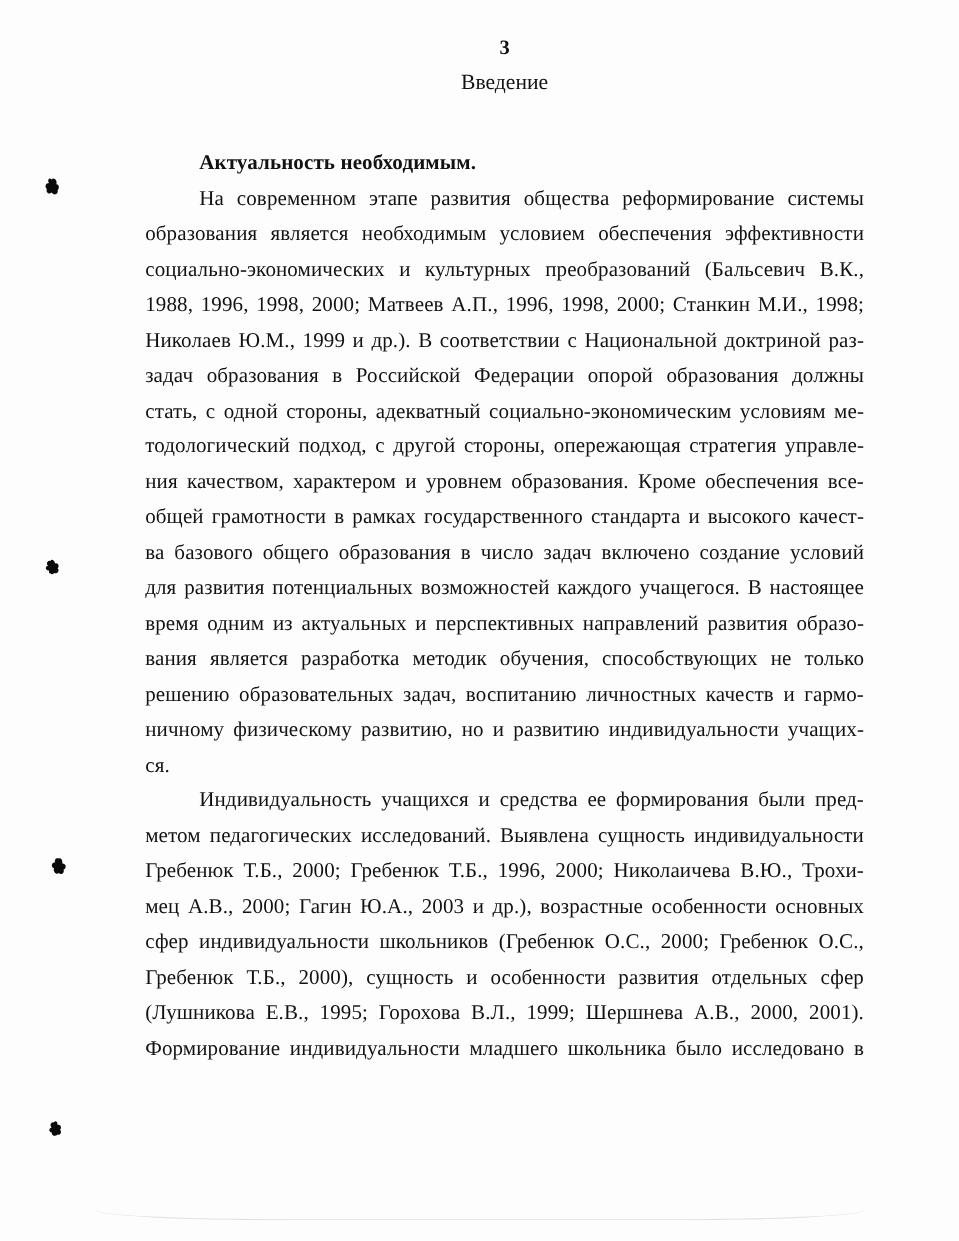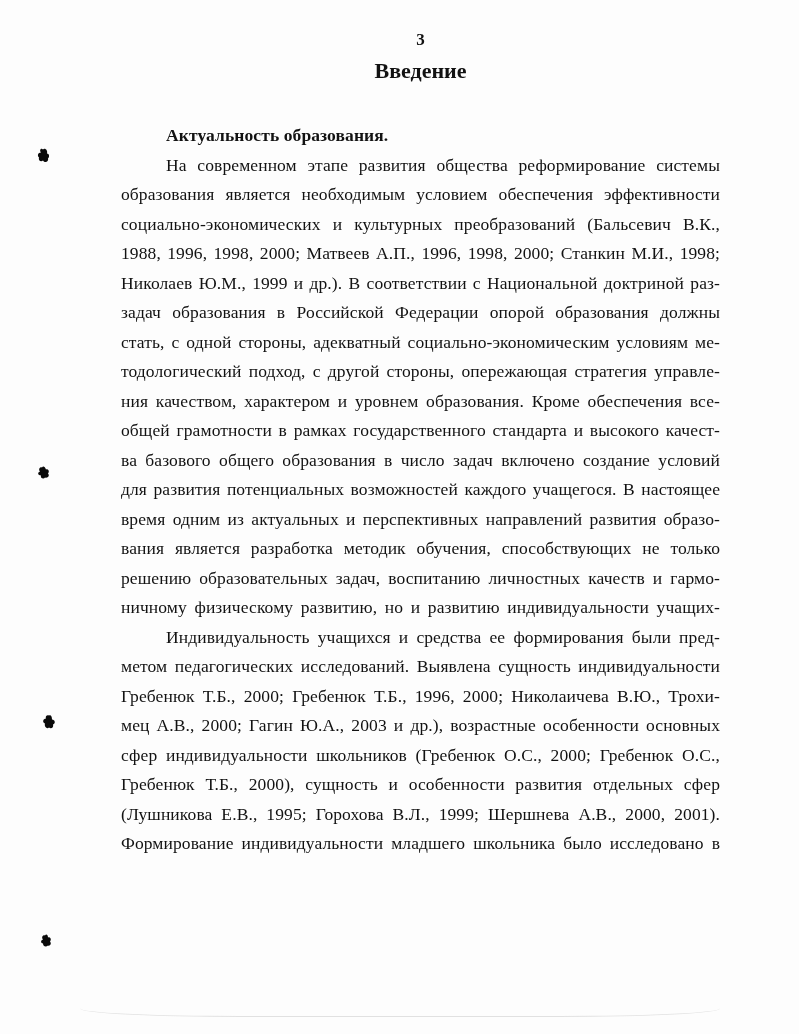--- a/index.html
+++ b/index.html
@@ -24,22 +24,21 @@
     text-align: center;
     font-size: 17px;
     font-weight: bold;
   }
   .page-title {
     position: absolute;
     top: 58px;
     left: 121px;
     width: 599px;
     text-align: center;
-    font-size: 22px;
-    font-weight: bold;
+    font-size: 18px;
   }
   .body-text {
     position: absolute;
     top: 121px;
     left: 121px;
     width: 599px;
   }
   .line {
     font-size: 17.5px;
     line-height: 29.5px;
@@ -73,37 +72,38 @@
 </head>
 <body>
 
 <div class="scan-page">
 
   <div class="page-number">3</div>
 
   <div class="page-title">Введение</div>
 
   <div class="body-text">
-      <div class="line bold indent left">Актуальность образования.</div>
+      <div class="line bold indent left">Актуальность необходимым.</div>
       <div class="line indent">На современном этапе развития общества реформирование системы</div>
       <div class="line">образования является необходимым условием обеспечения эффективности</div>
       <div class="line">социально-экономических и культурных преобразований (Бальсевич В.К.,</div>
       <div class="line">1988, 1996, 1998, 2000; Матвеев А.П., 1996, 1998, 2000; Станкин М.И., 1998;</div>
       <div class="line">Николаев Ю.М., 1999 и др.). В соответствии с Национальной доктриной раз-</div>
       <div class="line">задач образования в Российской Федерации опорой образования должны</div>
       <div class="line">стать, с одной стороны, адекватный социально-экономическим условиям ме-</div>
       <div class="line">тодологический подход, с другой стороны, опережающая стратегия управле-</div>
       <div class="line">ния качеством, характером и уровнем образования. Кроме обеспечения все-</div>
       <div class="line">общей грамотности в рамках государственного стандарта и высокого качест-</div>
       <div class="line">ва базового общего образования в число задач включено создание условий</div>
       <div class="line">для развития потенциальных возможностей каждого учащегося. В настоящее</div>
       <div class="line">время одним из актуальных и перспективных направлений развития образо-</div>
       <div class="line">вания является разработка методик обучения, способствующих не только</div>
       <div class="line">решению образовательных задач, воспитанию личностных качеств и гармо-</div>
       <div class="line">ничному физическому развитию, но и развитию индивидуальности учащих-</div>
+      <div class="line left">ся.</div>
       <div class="line indent">Индивидуальность учащихся и средства ее формирования были пред-</div>
       <div class="line">метом педагогических исследований. Выявлена сущность индивидуальности</div>
       <div class="line">Гребенюк Т.Б., 2000; Гребенюк Т.Б., 1996, 2000; Николаичева В.Ю., Трохи-</div>
       <div class="line">мец А.В., 2000; Гагин Ю.А., 2003 и др.), возрастные особенности основных</div>
       <div class="line">сфер индивидуальности школьников (Гребенюк О.С., 2000; Гребенюк О.С.,</div>
       <div class="line">Гребенюк Т.Б., 2000), сущность и особенности развития отдельных сфер</div>
       <div class="line">(Лушникова Е.В., 1995; Горохова В.Л., 1999; Шершнева А.В., 2000, 2001).</div>
       <div class="line">Формирование индивидуальности младшего школьника было исследовано в</div>
     </div>
 

